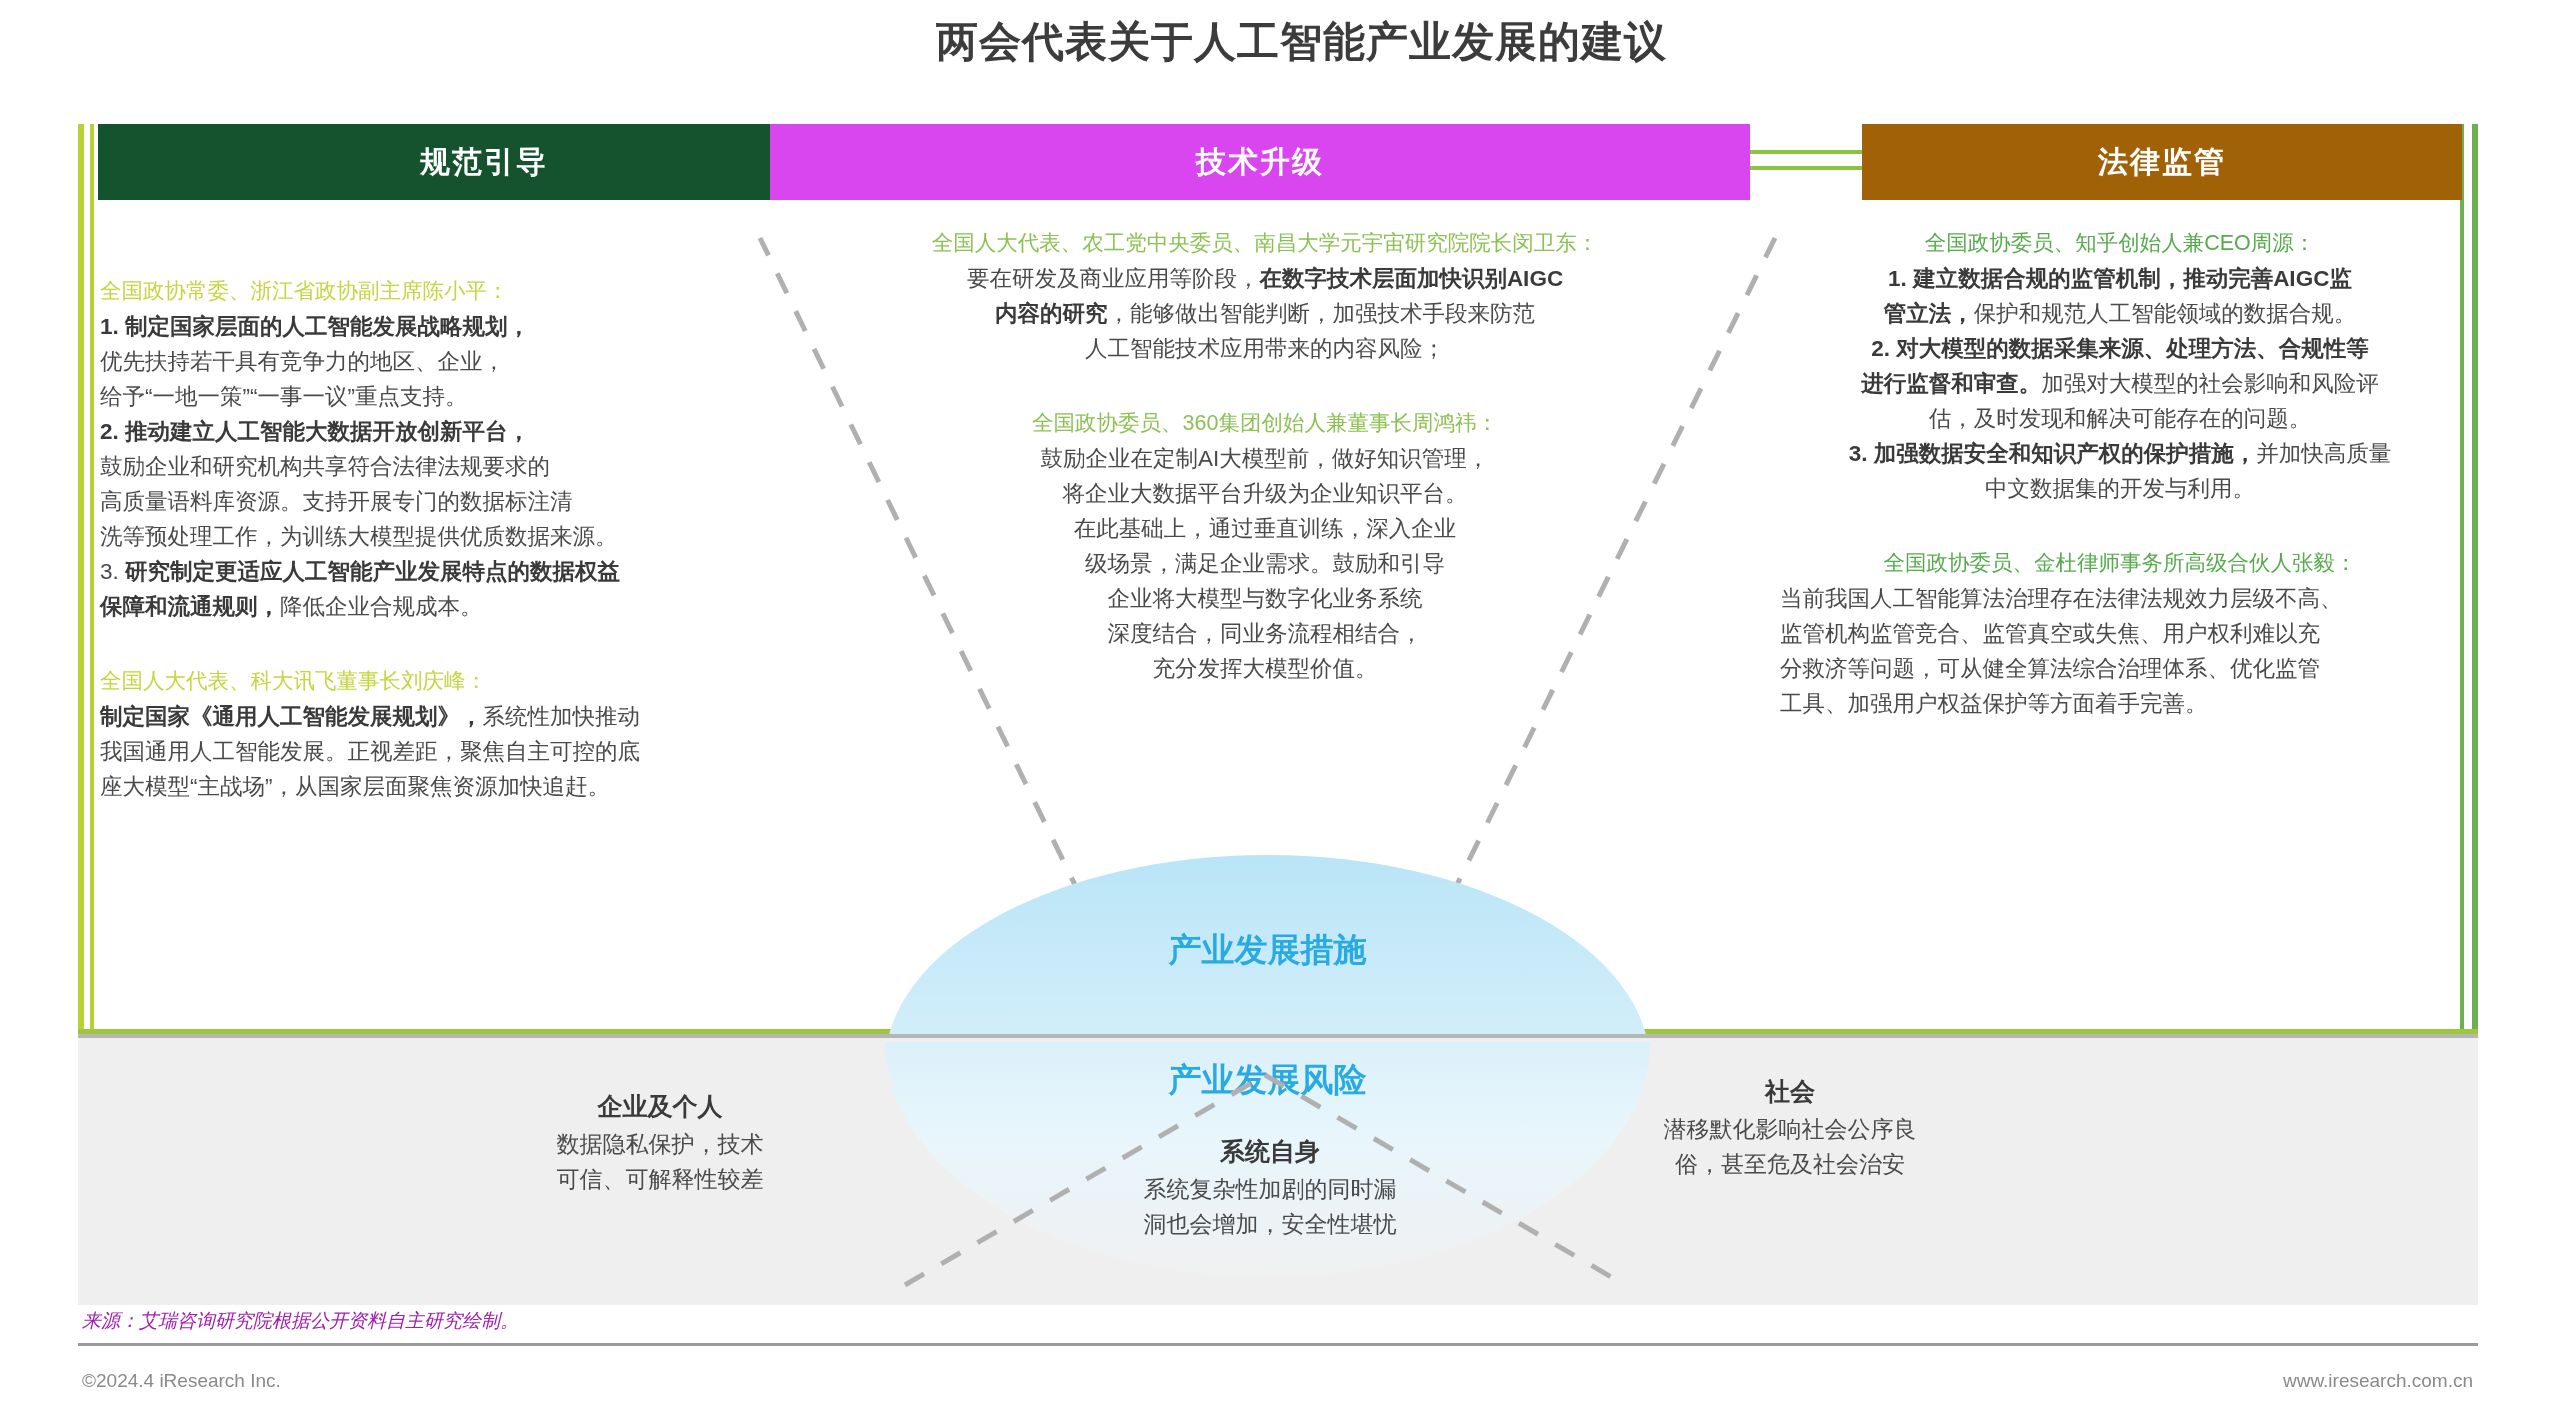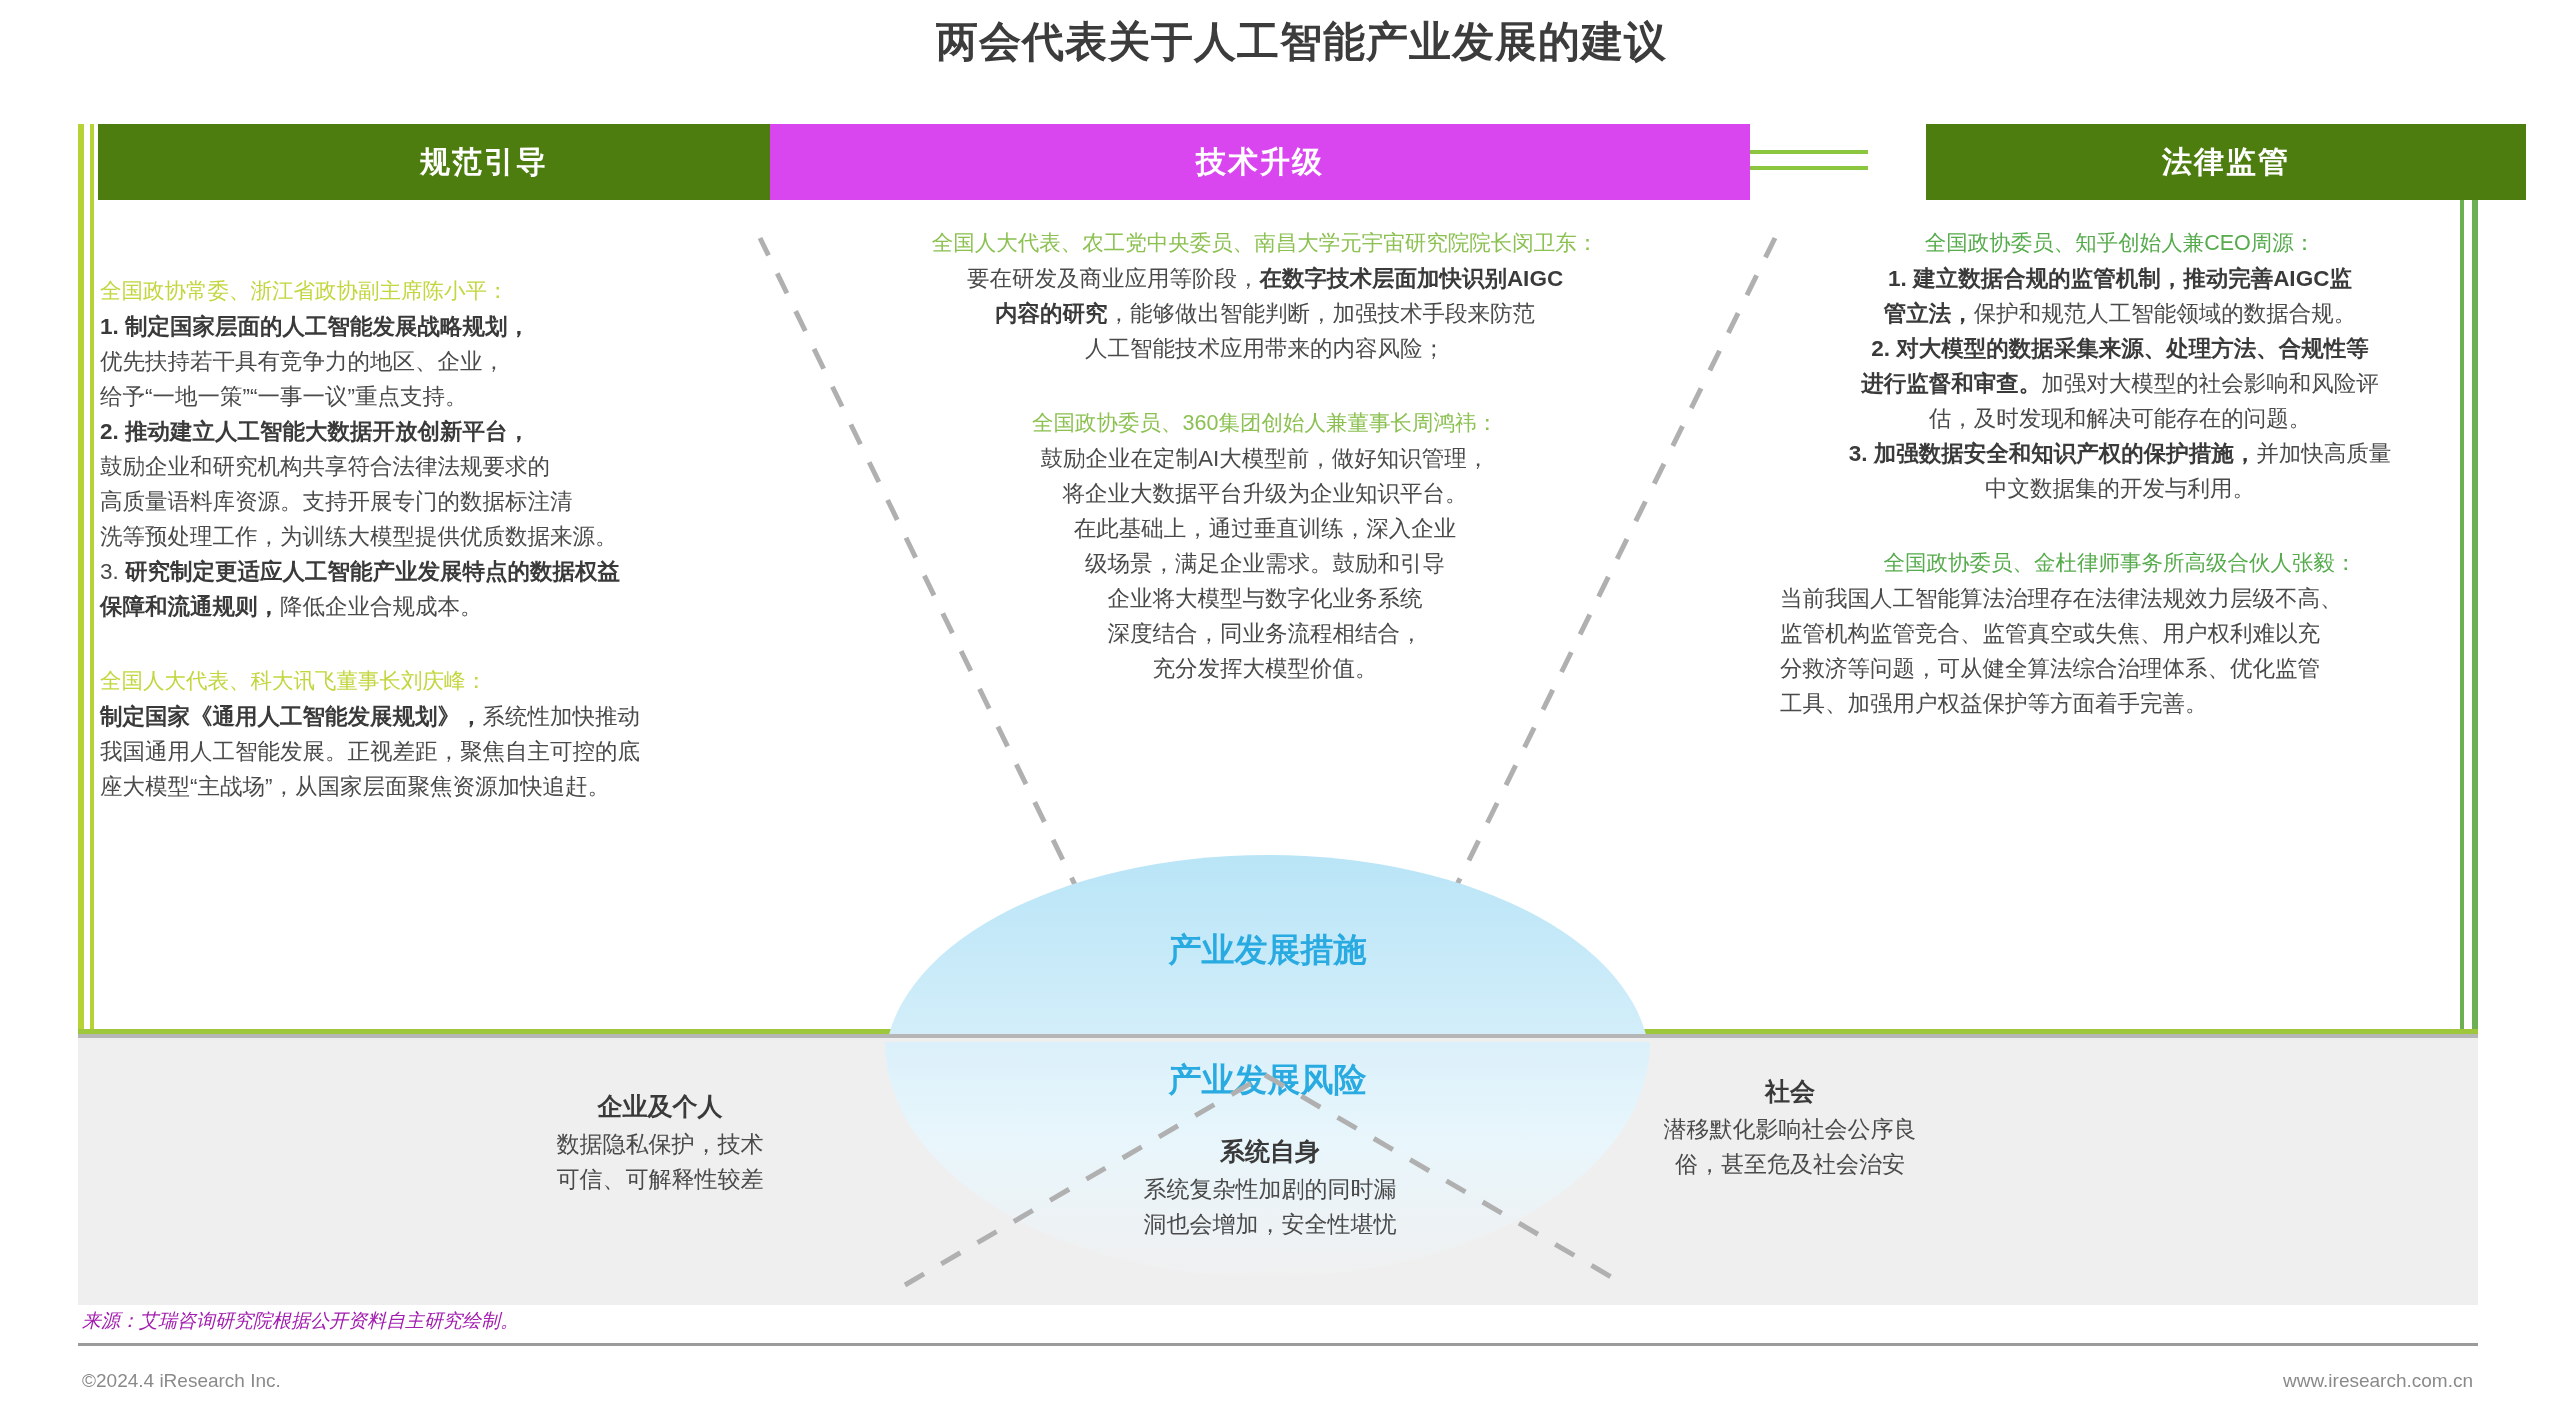--- a/index.html
+++ b/index.html
@@ -42,23 +42,23 @@
   .frame-bottom{
     position:absolute;left:78px;top:1029px;width:2400px;height:5px;background:#9ec73c;
   }
 
   
   .tab{
     position:absolute;top:124px;height:76px;
     display:flex;align-items:center;justify-content:center;
     color:#ffffff;font-size:30px;font-weight:bold;letter-spacing:2px;
   }
-  .tab1{left:98px;width:772px;background:#4d7c0f;}
+  .tab1{left:98px;width:772px;background:#14532d;}
   .tab2{left:770px;width:980px;background:#d946ef;}
-  .tab3{left:1926px;width:600px;background:#4d7c0f;}
+  .tab3{left:1862px;width:600px;background:#a16207;}
 
   .connector{
     position:absolute;height:4px;background:#8cc63f;
   }
   .conn-a{left:676px;top:150px;width:110px;}
   .conn-b{left:676px;top:166px;width:110px;}
   .conn-c{left:1748px;top:150px;width:120px;}
   .conn-d{left:1748px;top:166px;width:120px;}
 
   

